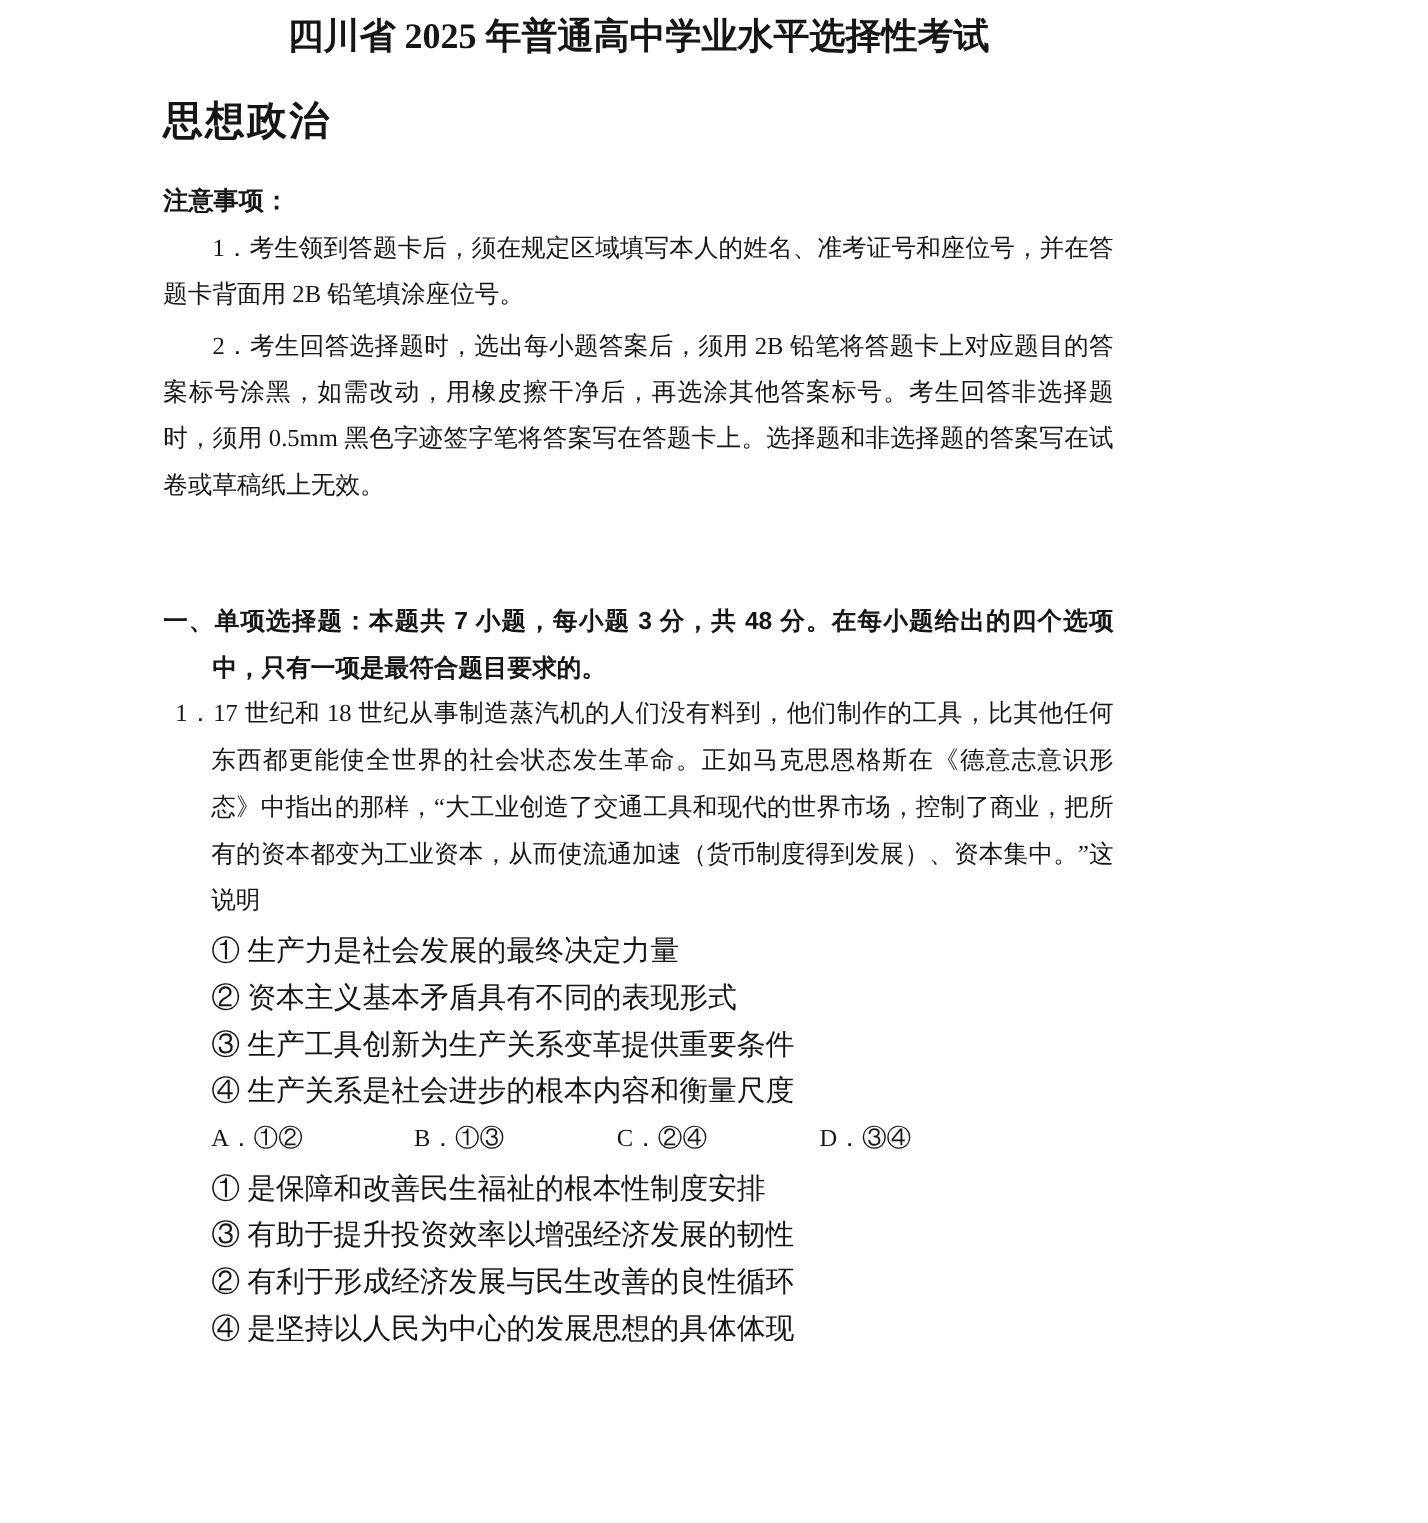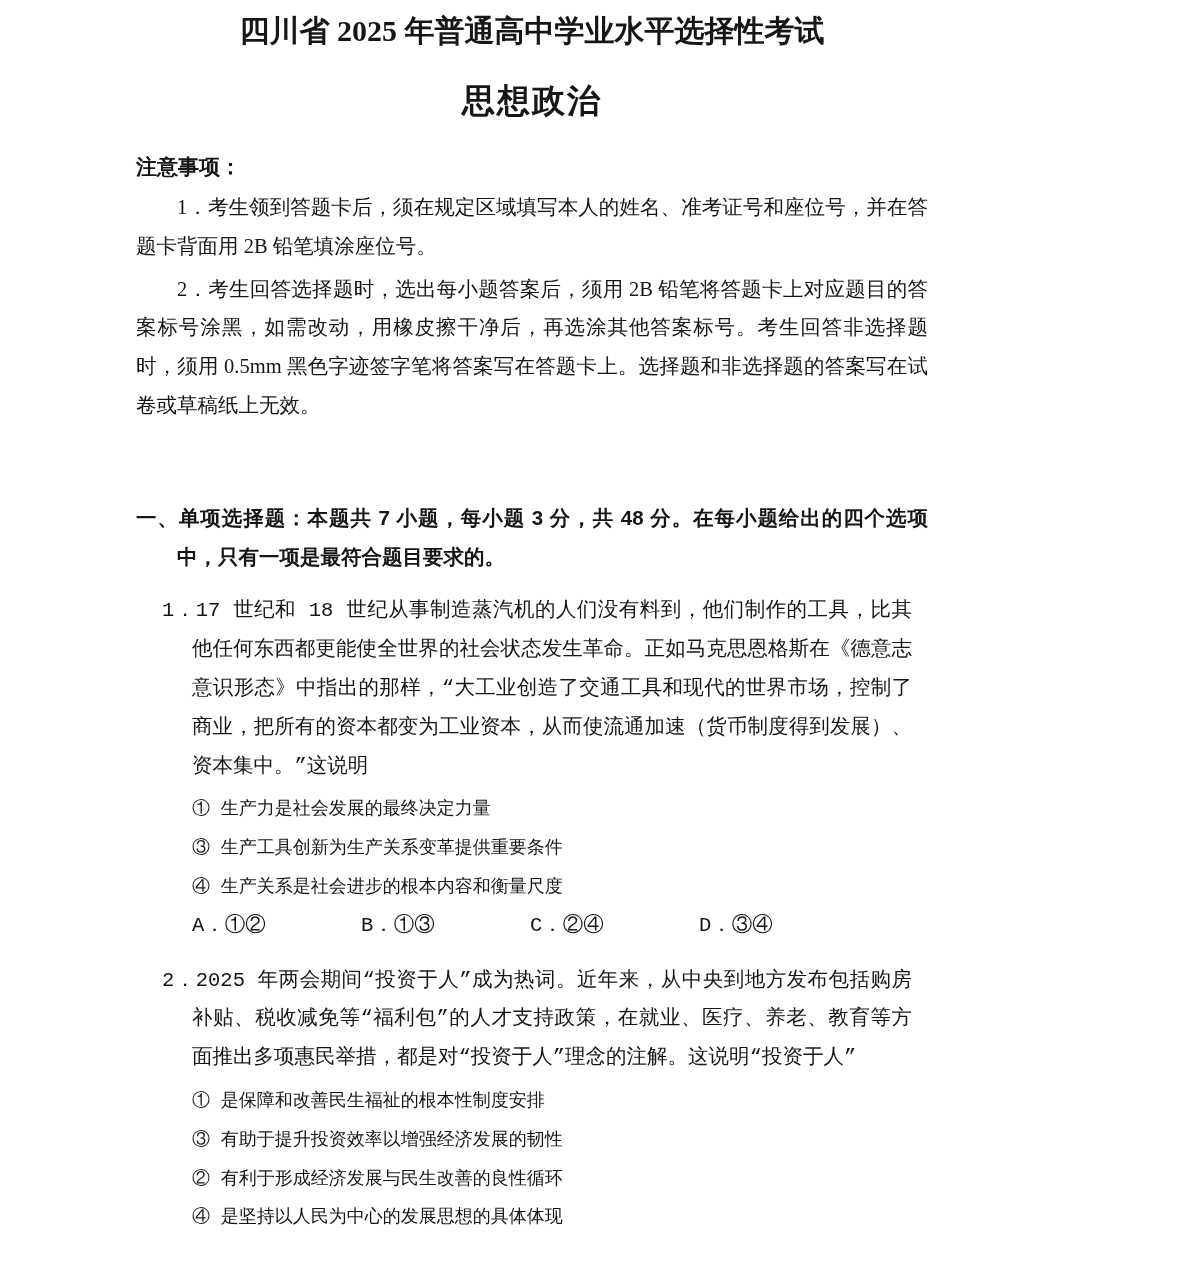--- a/index.html
+++ b/index.html
@@ -23,21 +23,20 @@
     font-weight: 700;
     font-size: 30px;
     line-height: 42px;
     text-align: center;
   }
   .doc-subject {
     font-family: "Liberation Sans", "DejaVu Sans", sans-serif;
     font-weight: 700;
     font-size: 33px;
     line-height: 46px;
-    text-align: center;
     letter-spacing: 2px;
     margin-top: 26px;
   }
   .notice-heading {
     font-family: Liberation Serif, serif;
     font-weight: 700;
     font-size: 21px;
     line-height: 30px;
     margin-top: 28px;
   }
@@ -53,37 +52,37 @@
   .section-heading {
     font-family: "Liberation Sans", "DejaVu Sans", sans-serif;
     font-weight: 700;
     font-size: 20.5px;
     line-height: 38.8px;
     text-align: justify;
     padding-left: 41px;
     text-indent: -41px;
     margin-top: 74px;
   }
-  .question { margin: 16px; font-family: Liberation Mono, monospace; }
+  .question { margin: 0; }
   .q2 { margin-top: 2px; }
   .q-stem {
     font-size: 20.5px;
     line-height: 38.8px;
     text-align: justify;
     padding-left: 40px;
     text-indent: -30px;
     margin: 0;
   }
   .q-options {
     list-style: none;
     margin: 4px 0 0 0;
     padding: 0 0 0 40px;
   }
   .q-options li {
-    font-size: 18px;
+    font-size: 24px;
     line-height: 38.8px;
   }
   .q-choices {
     display: flex;
     padding-left: 40px;
     margin: 0;
     font-size: 20.5px;
     line-height: 38.8px;
   }
   .q-choices .choice { width: 169px; flex: 0 0 auto; }
@@ -101,33 +100,33 @@
     <div class="notice-heading">注意事项：</div>
     <p class="notice-item ni1">1．考生领到答题卡后，须在规定区域填写本人的姓名、准考证号和座位号，并在答题卡背面用 2B 铅笔填涂座位号。</p>
     <p class="notice-item ni2">2．考生回答选择题时，选出每小题答案后，须用 2B 铅笔将答题卡上对应题目的答案标号涂黑，如需改动，用橡皮擦干净后，再选涂其他答案标号。考生回答非选择题时，须用 0.5mm 黑色字迹签字笔将答案写在答题卡上。选择题和非选择题的答案写在试卷或草稿纸上无效。</p>
 
     <div class="section-heading">一、单项选择题：本题共 7 小题，每小题 3 分，共 48 分。在每小题给出的四个选项中，只有一项是最符合题目要求的。</div>
 
     <div class="question">
       <p class="q-stem"><span>1．</span><span>17 世纪和 18 世纪从事制造蒸汽机的人们没有料到，他们制作的工具，比其他任何东西都更能使全世界的社会状态发生革命。正如马克思恩格斯在《德意志意识形态》中指出的那样，“大工业创造了交通工具和现代的世界市场，控制了商业，把所有的资本都变为工业资本，从而使流通加速（货币制度得到发展）、资本集中。”这说明</span></p>
       <ul class="q-options">
         <li>① 生产力是社会发展的最终决定力量</li>
+        <li>② 资本主义基本矛盾具有不同的表现形式</li>
         <li>③ 生产工具创新为生产关系变革提供重要条件</li>
         <li>④ 生产关系是社会进步的根本内容和衡量尺度</li>
       </ul>
       <div class="q-choices">
         <span class="choice">A．①②</span>
         <span class="choice">B．①③</span>
         <span class="choice">C．②④</span>
         <span class="choice">D．③④</span>
       </div>
     </div>
 
     <div class="question q2">
-      <p class="q-stem"><span>2．</span><span>2025 年两会期间“投资于人”成为热词。近年来，从中央到地方发布包括购房补贴、税收减免等“福利包”的人才支持政策，在就业、医疗、养老、教育等方面推出多项惠民举措，都是对“投资于人”理念的注解。这说明“投资于人”</span></p>
       <ul class="q-options">
         <li>① 是保障和改善民生福祉的根本性制度安排</li>
         <li>③ 有助于提升投资效率以增强经济发展的韧性</li>
         <li>② 有利于形成经济发展与民生改善的良性循环</li>
         <li>④ 是坚持以人民为中心的发展思想的具体体现</li>
       </ul>
 
     </div>
 
   </div>

